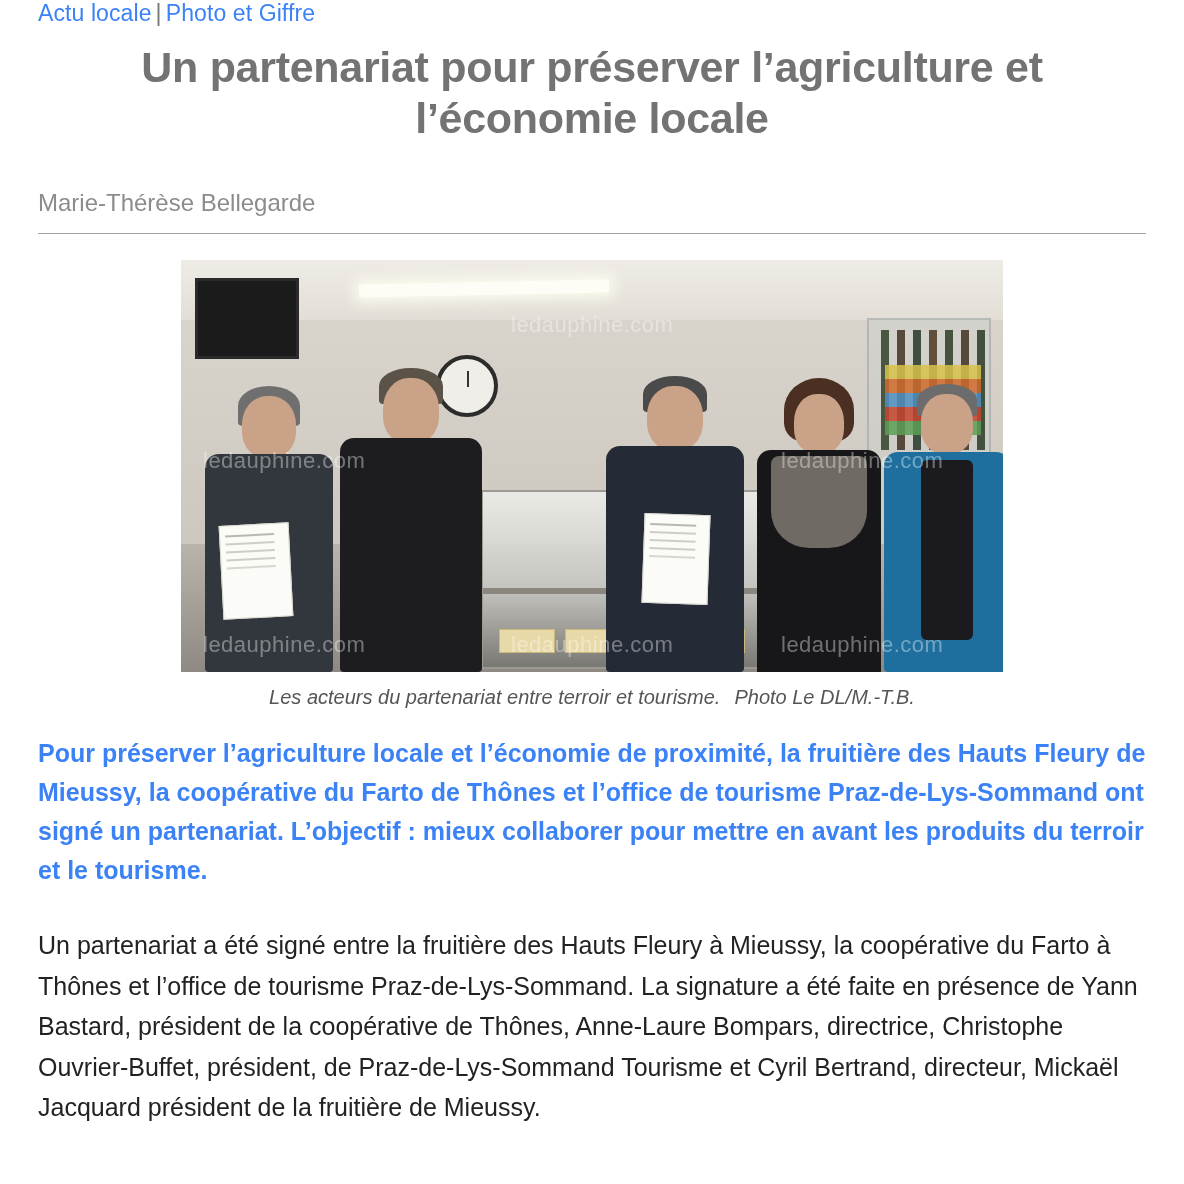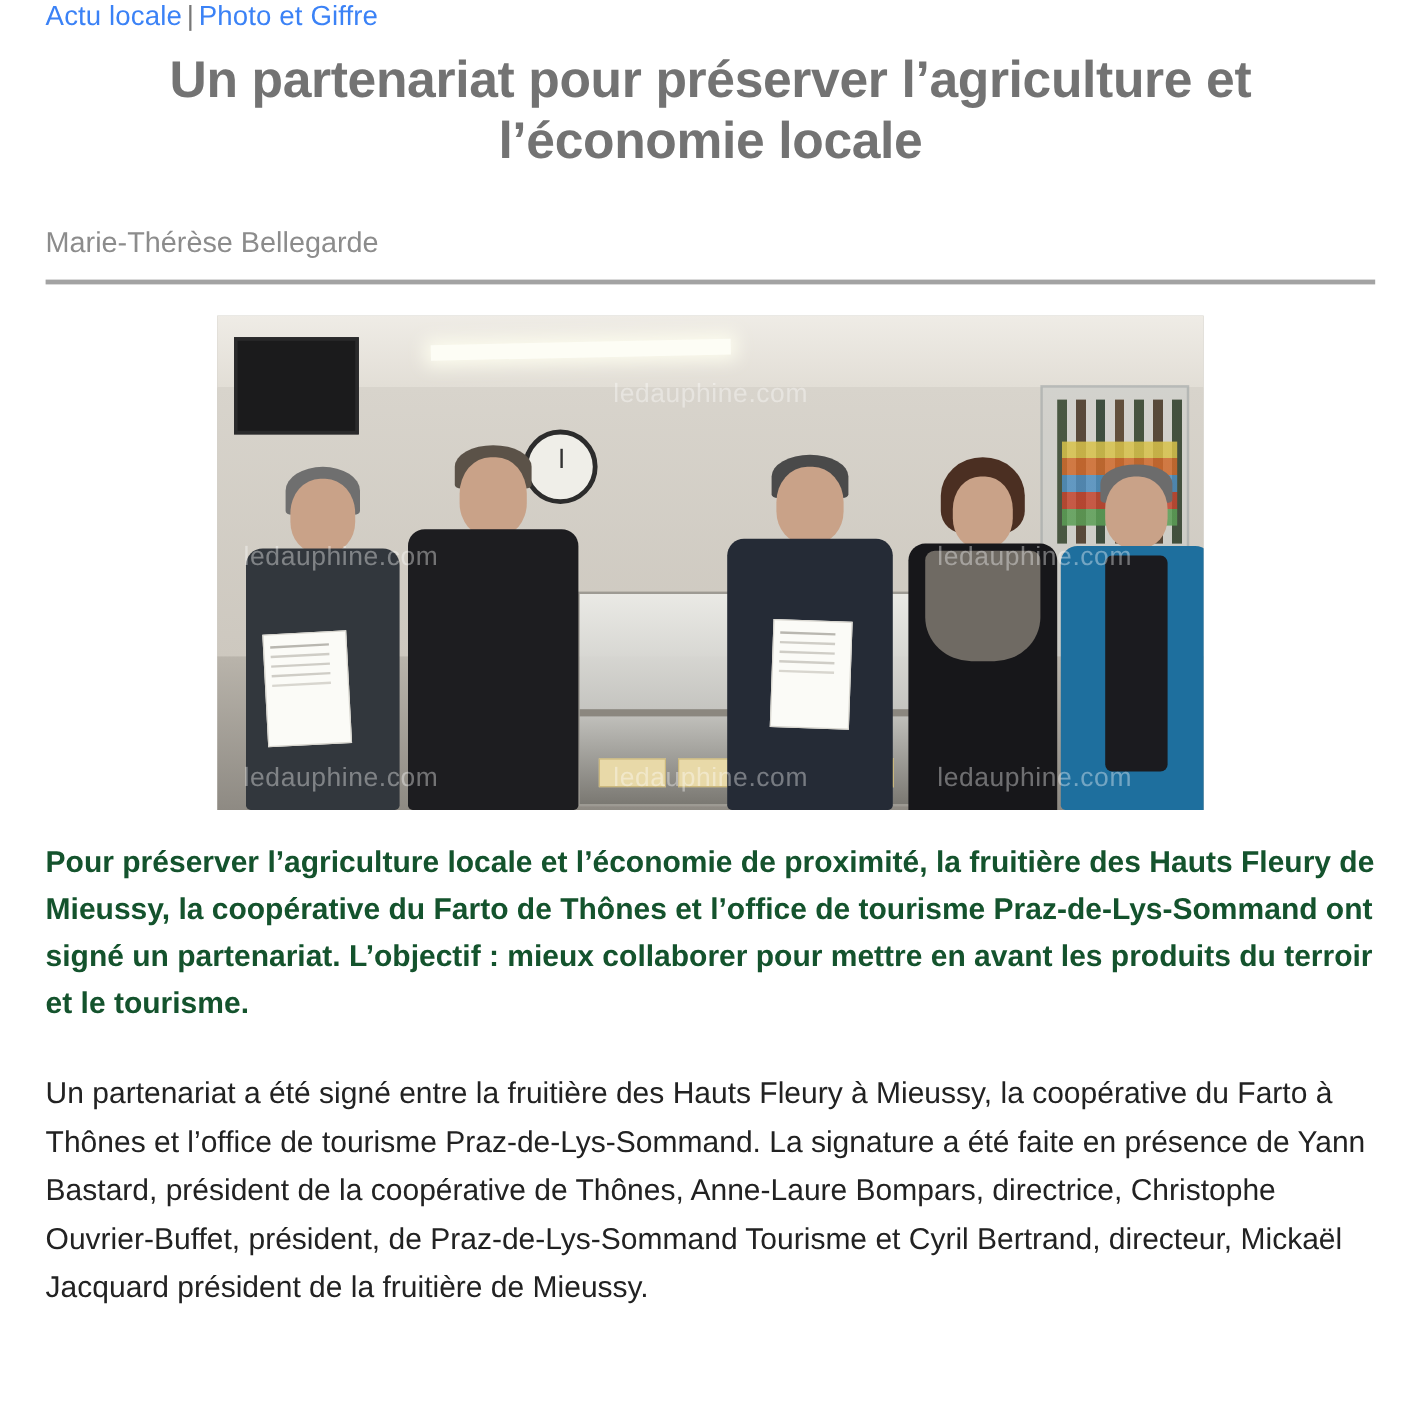--- a/index.html
+++ b/index.html
@@ -53,21 +53,21 @@
     color: #737373;
     margin: 12px 0 0 0;
     padding: 0 32px;
     letter-spacing: -0.3px;
   }
   .byline {
     font-size: 24px;
     color: #8c8c8c;
     margin-top: 46px;
     padding-bottom: 16px;
-    border-bottom: 4px solid #a3a3a3;
+    border-bottom: 1px solid #a3a3a3;
   }
   .figure {
     margin: 26px 0 0 0;
     text-align: center;
   }
   .photo {
     width: 822px;
     height: 412px;
     margin: 0 auto;
     position: relative;
@@ -170,21 +170,21 @@
   }
   .caption .credit {
     font-style: italic;
     color: #555;
     padding-left: 14px;
   }
   .lede {
     font-size: 25px;
     line-height: 1.55;
     font-weight: bold;
-    color: #14532d;
+    color: #3b82f6;
   }
   .body-para {
     font-size: 25px;
     line-height: 1.62;
     color: #222;
     margin-top: 36px;
   }
 </style>
 </head>
 <body>
@@ -254,19 +254,22 @@
         <div class="p-body" style="top:86px;width:52px;height:180px;background:#1b1b1f;border-radius:6px;"></div>
       </div>
 
       <div class="watermark" style="left:22px;top:188px;">ledauphine.com</div>
       <div class="watermark" style="left:330px;top:52px;">ledauphine.com</div>
       <div class="watermark" style="left:600px;top:188px;">ledauphine.com</div>
       <div class="watermark" style="left:22px;top:372px;">ledauphine.com</div>
       <div class="watermark" style="left:330px;top:372px;">ledauphine.com</div>
       <div class="watermark" style="left:600px;top:372px;">ledauphine.com</div>
     </div>
+    <figcaption class="caption">
+      <span>Les acteurs du partenariat entre terroir et tourisme.</span><span class="credit">Photo Le DL/M.-T.B.</span>
+    </figcaption>
   </figure>
 
   <p class="lede">Pour préserver l’agriculture locale et l’économie de proximité, la fruitière des Hauts Fleury de Mieussy, la coopérative du Farto de Thônes et l’office de tourisme Praz-de-Lys-Sommand ont signé un partenariat. L’objectif : mieux collaborer pour mettre en avant les produits du terroir et le tourisme.</p>
 
   <p class="body-para">Un partenariat a été signé entre la fruitière des Hauts Fleury à Mieussy, la coopérative du Farto à Thônes et l’office de tourisme Praz-de-Lys-Sommand. La signature a été faite en présence de Yann Bastard, président de la coopérative de Thônes, Anne-Laure Bompars, directrice, Christophe Ouvrier-Buffet, président, de Praz-de-Lys-Sommand Tourisme et Cyril Bertrand, directeur, Mickaël Jacquard président de la fruitière de Mieussy.</p>
 
 </div>
 
 </body></html>

